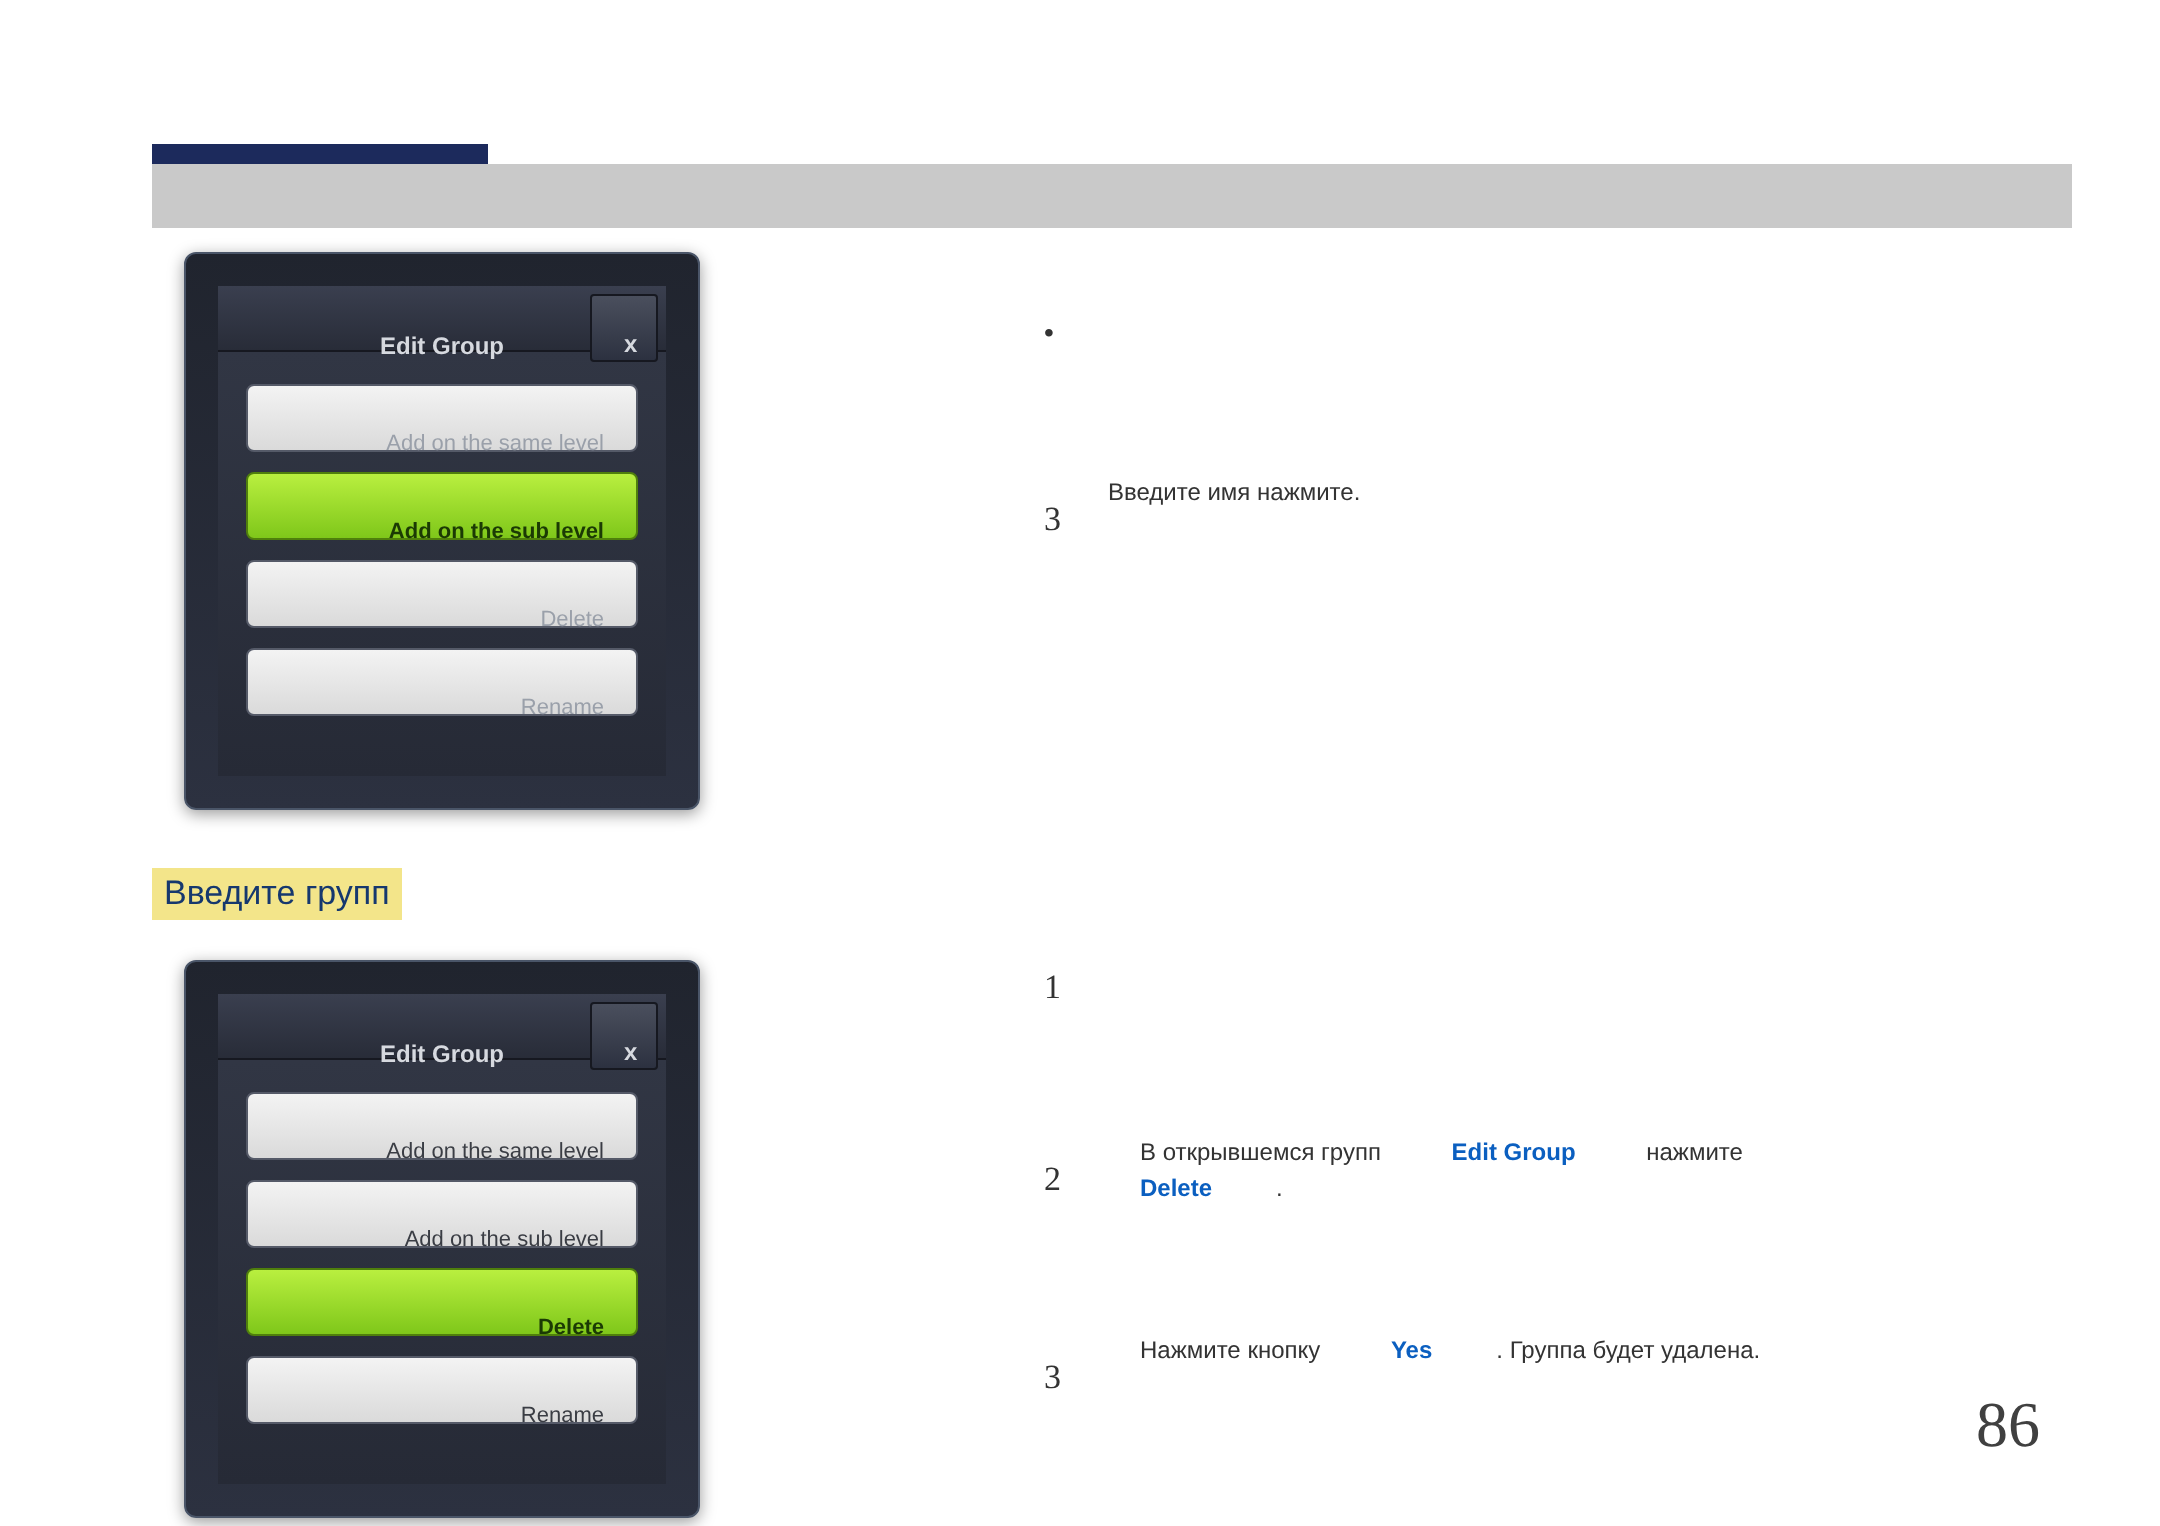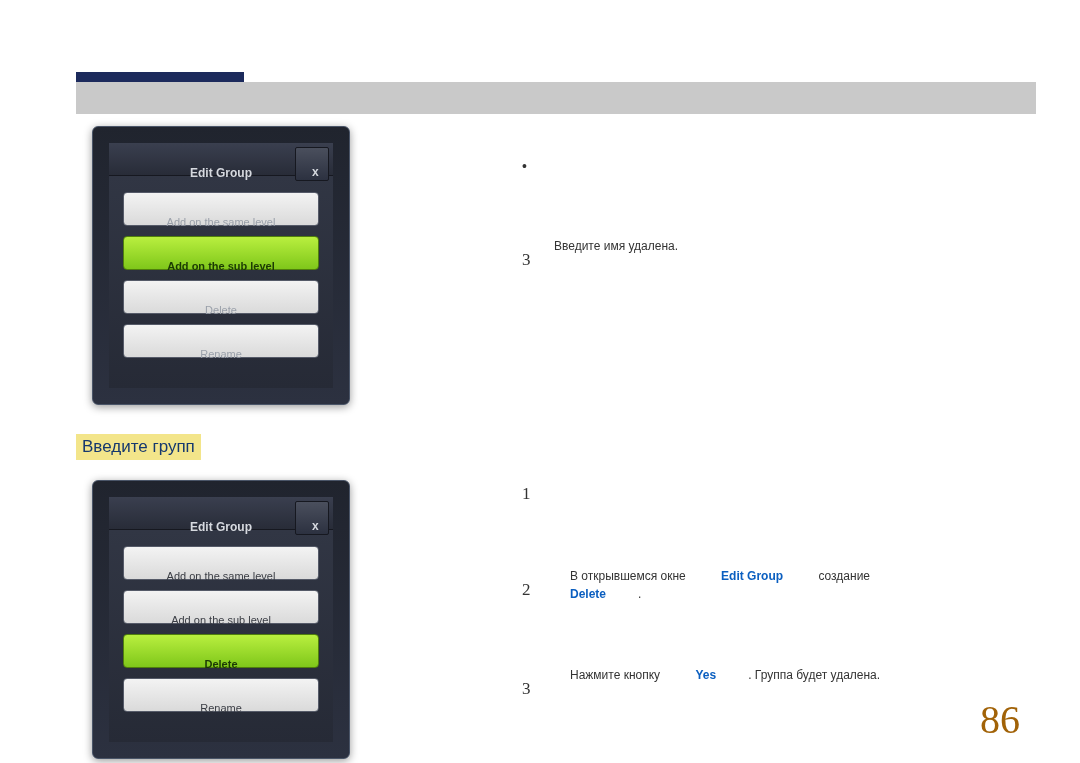--- a/index.html
+++ b/index.html
@@ -22,24 +22,24 @@
   .top-line {
     position: absolute;
     top: 66px;
     left: 60px;
     right: 60px;
     height: 1px;
     background: #c9c9c9;
   }
   .page-number {
     position: absolute;
-    bottom: 20px;
+    bottom: 32px;
     right: 60px;
-    font-size: 40px;
-    color: #a16207;
+    font-size: 32px;
+    color: #404040;
     font-weight: 300;
     font-family: Georgia, serif;
   }
   .left-col { position: absolute; left: 60px; width: 320px; }
   .right-col { position: absolute; left: 458px; right: 60px; }
   .dialog1 { top: 94px; }
   .dialog2 { top: 448px; }
   .right1 { top: 94px; }
   .right2 { top: 420px; }
 
@@ -93,21 +93,21 @@
   }
   .opt-btn {
     width: 100%;
     height: 16px;
     margin-bottom: 10px;
     border-radius: 4px;
     border: 1px solid #555a68;
     background: linear-gradient(#f3f3f3, #dadada);
     color: #9aa0aa;
     font-size: 11px;
-    text-align: center;
+    text-align: right;
     line-height: 26px;
     cursor: pointer;
   }
   .opt-btn.dark-text { color: #3a3d44; }
   .opt-btn:last-child { margin-bottom: 16px; }
   .opt-btn.selected {
     background: linear-gradient(#b9ef3f, #7fc71a);
     border: 1px solid #4f7f0c;
     color: #1b3a04;
     font-weight: bold;
@@ -163,21 +163,21 @@
       </div>
   </div>
 </div>
 
 <div class="right-col right1">
   <div class="bullet-row">
     <div class="bullet-dot">•</div>
   </div>
   <div class="step-row">
     <div class="step-num">3</div>
-    <div class="step-text">Введите имя удалена.</div>
+    <div class="step-text">Введите имя нажмите.</div>
   </div>
 </div>
 
 <div class="section-title">Введите групп</div>
 
 <div class="left-col dialog2">
   <div class="dialog">
     <div class="dialog-titlebar">
       <span>Edit Group</span>
       <div class="close-btn">x</div>
@@ -191,21 +191,21 @@
   </div>
 </div>
 
 <div class="right-col right2">
   <div class="step-row">
     <div class="step-num">1</div>
   </div>
   <div class="step-row">
     <div class="step-num">2</div>
     <div class="step-text">
-      <span>В открывшемся окне </span><span class="blue-strong">Edit Group</span><span> создание </span><span class="blue-strong">Delete</span><span>.</span>
+      <span>В открывшемся групп </span><span class="blue-strong">Edit Group</span><span> нажмите </span><span class="blue-strong">Delete</span><span>.</span>
     </div>
   </div>
   <div class="step-row">
     <div class="step-num">3</div>
     <div class="step-text">
       <span>Нажмите кнопку </span><span class="blue-strong">Yes</span><span>. Группа будет удалена.</span>
     </div>
   </div>
 </div>
 

